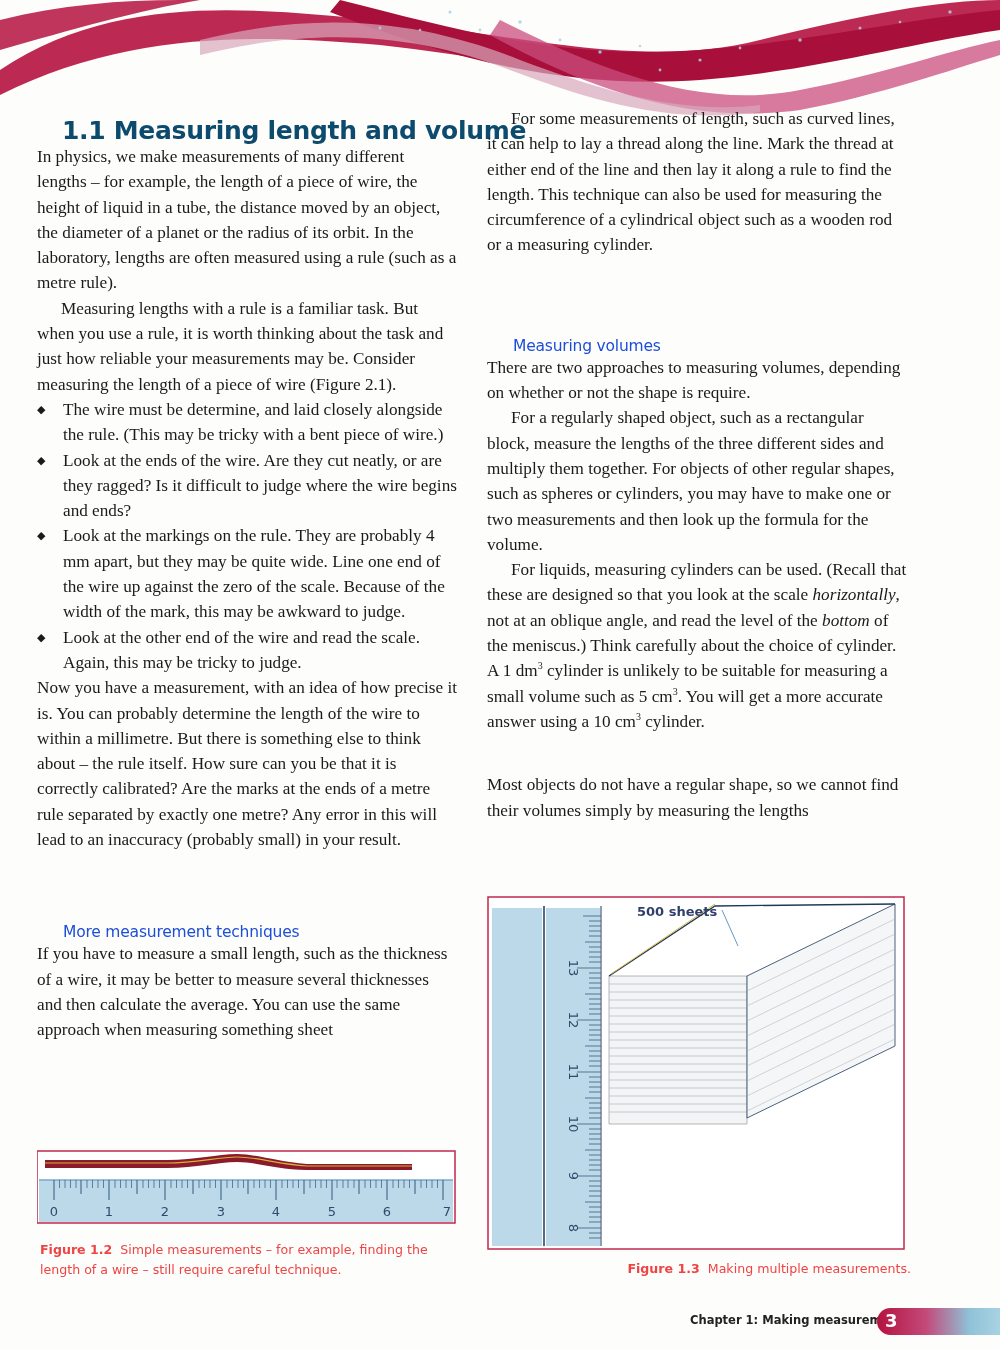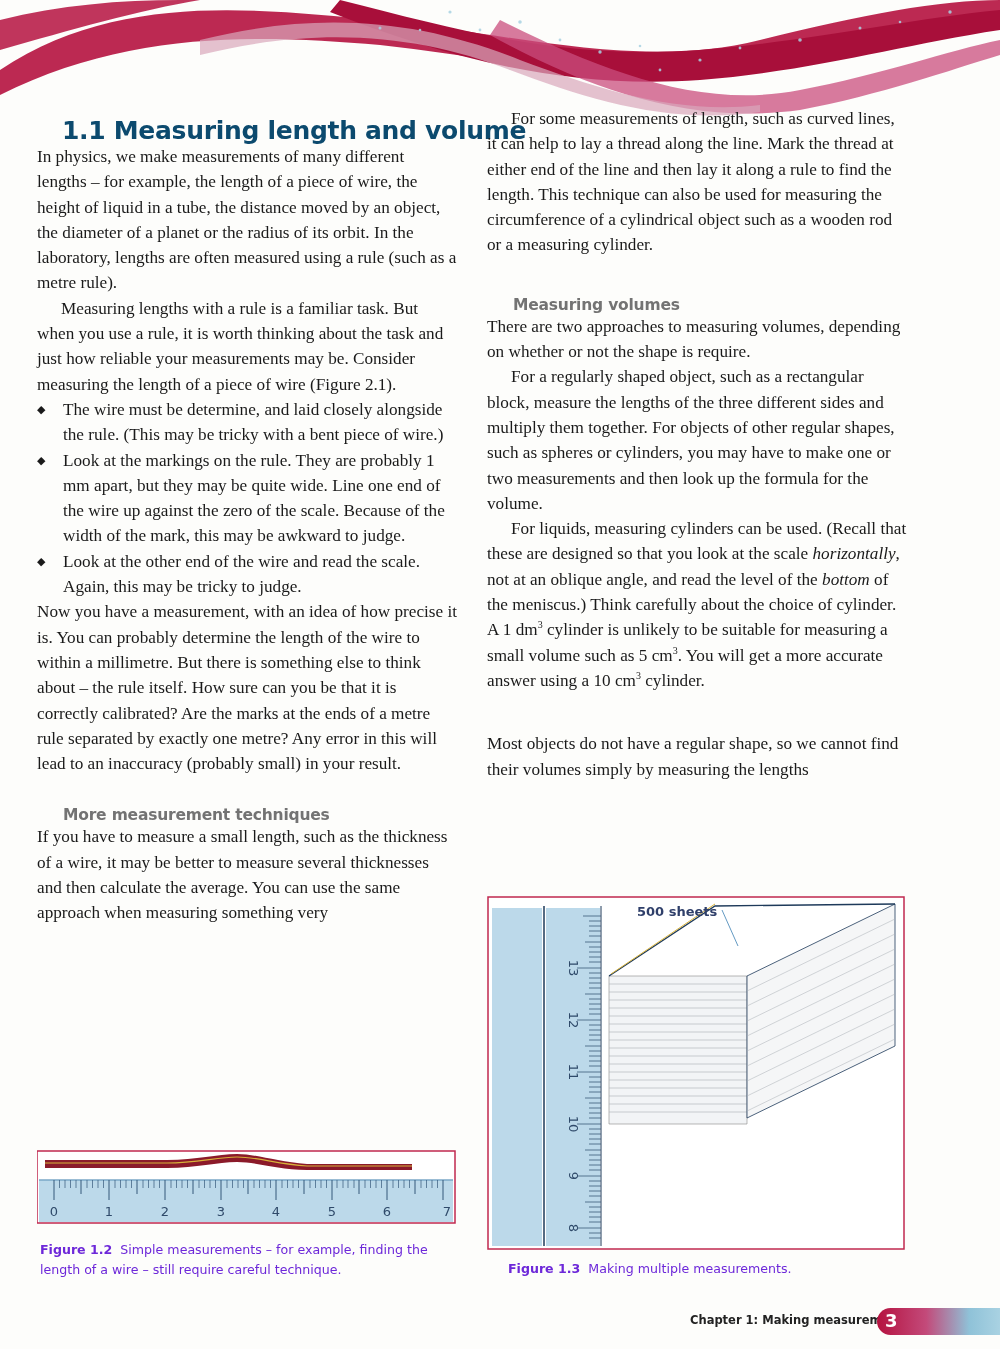--- a/index.html
+++ b/index.html
@@ -6,34 +6,34 @@
   body { width:1000px; height:1349px; background:#fdfdfb; position:relative; overflow:hidden;
          font-family:"Liberation Serif","DejaVu Serif",serif; color:#1a1a1a; }
   .header-deco { position:absolute; left:0; top:0; width:1000px; height:130px; }
   .col { position:absolute; font-size:17.2px; line-height:25.3px; }
   .col-left { left:37px; top:144px; width:420px; }
   .col-right { left:487px; top:106px; width:420px; }
   .title { position:absolute; left:62px; top:116px; font-family:"DejaVu Sans","Liberation Sans",sans-serif;
            font-weight:bold; font-size:25px; color:#0c4a6e; letter-spacing:-0.3px; white-space:nowrap; }
   p { margin:0; }
   .indent { text-indent:24px; }
-  .h2 { font-family:"DejaVu Sans","Liberation Sans",sans-serif; font-weight:bold; color:#737373;
-        font-size:15.5px; line-height:18px; margin-left:26px; letter-spacing:-0.2px; }
+  .h2 { font-family:"DejaVu Sans","Liberation Sans",sans-serif; font-weight:normal; color:#1d4ed8;
+        font-size:15.5px; line-height:18px; margin-left:26px; letter-spacing:-0.2px;margin-top:41px; }
   ul.bullets { list-style:none; margin:0; padding:0; }
   ul.bullets li { position:relative; padding-left:26px; }
   ul.bullets li::before { content:"\25C6"; position:absolute; left:0; top:0; font-size:11px; }
   sup { font-size:10px; line-height:0; }
   .gap { height:30px; }
   .fig { position:absolute; }
   .fig12 { left:37px; top:1150px; width:420px; height:75px; }
   .fig13 { left:487px; top:896px; width:418px; height:354px; }
-  .caption { font-family:"DejaVu Sans","Liberation Sans",sans-serif; font-size:12.6px; line-height:20px; color:#6d28d9; }
+  .caption { font-family:"DejaVu Sans","Liberation Sans",sans-serif; font-size:12.6px; line-height:20px; color:#ef4444; }
   .caption b { font-weight:bold; margin-right:8px; }
   .cap12 { position:absolute; left:40px; top:1240px; width:420px; }
-  .cap13 { position:absolute; left:508px; top:1259px; width:420px; }
+  .cap13 { position:absolute; left:491px; top:1259px; width:420px;text-align:right; }
   .footer-text { position:absolute; left:690px; top:1313px; font-family:"DejaVu Sans","Liberation Sans",sans-serif;
                  font-weight:bold; font-size:11.5px; color:#222; }
   .page-tab { position:absolute; left:877px; top:1308px; width:123px; height:27px; border-radius:14px 0 0 14px;
               background:linear-gradient(90deg,#b5123f 0%,#c34a7a 40%,#8fc2d8 75%,#a9d2e2 100%); }
   .page-num { position:absolute; left:8px; top:2px; font-family:"DejaVu Sans","Liberation Sans",sans-serif;
               font-weight:bold; font-size:18px; color:#fff; }
 </style>
 </head>
 <body>
 
@@ -62,27 +62,28 @@
   </g>
 </svg>
 
 <div class="title">1.1  Measuring length and volume</div>
 
 <div class="col col-left">
   <p>In physics, we make measurements of many different lengths – for example, the length of a piece of wire, the height of liquid in a tube, the distance moved by an object, the diameter of a planet or the radius of its orbit. In the laboratory, lengths are often measured using a rule (such as a metre rule).</p>
   <p class="indent">Measuring lengths with a rule is a familiar task. But when you use a rule, it is worth thinking about the task and just how reliable your measurements may be. Consider measuring the length of a piece of wire (Figure 2.1).</p>
   <ul class="bullets">
     <li>The wire must be determine, and laid closely alongside the rule. (This may be tricky with a bent piece of wire.)</li>
-    <li>Look at the markings on the rule. They are probably 1 mm apart, but they may be quite wide. Line one end of the wire up against the zero of the scale. Because of the width of the mark, this may be awkward to judge.</li>
+    <li>Look at the ends of the wire. Are they cut neatly, or are they ragged? Is it difficult to judge where the wire begins and ends?</li>
+    <li>Look at the markings on the rule. They are probably 4 mm apart, but they may be quite wide. Line one end of the wire up against the zero of the scale. Because of the width of the mark, this may be awkward to judge.</li>
     <li>Look at the other end of the wire and read the scale. Again, this may be tricky to judge.</li>
   </ul>
   <p>Now you have a measurement, with an idea of how precise it is. You can probably determine the length of the wire to within a millimetre. But there is something else to think about – the rule itself. How sure can you be that it is correctly calibrated? Are the marks at the ends of a metre rule separated by exactly one metre? Any error in this will lead to an inaccuracy (probably small) in your result.</p>
   <div class="gap"></div>
   <div class="h2">More measurement techniques</div>
-  <p>If you have to measure a small length, such as the thickness of a wire, it may be better to measure several thicknesses and then calculate the average. You can use the same approach when measuring something very</p>
+  <p>If you have to measure a small length, such as the thickness of a wire, it may be better to measure several thicknesses and then calculate the average. You can use the same approach when measuring something sheet</p>
 </div>
 
 <svg class="fig fig12" viewBox="0 0 420 75">
   <rect x="0" y="1" width="418" height="72" fill="#fff" stroke="#c0284f" stroke-width="1.5"></rect>
   <path d="M8,10 L130,10 C160,10 180,4 200,4 C220,4 240,12 270,14 L375,14 L375,20 L270,20 C240,20 220,12 200,12 C180,12 160,18 130,18 L8,18 Z" fill="#8b1a2a"></path>
   <path d="M8,13 L130,13 C160,13 180,7 200,7 C220,7 240,14 270,16 L375,16" stroke="#d8b23a" stroke-width="1.2" fill="none"></path>
   <path d="M2,30 L416,30 L416,72 L2,72 Z" fill="#bcd9ea"></path>
   <line x1="2" y1="30" x2="416" y2="30" stroke="#7aa7c7" stroke-width="1.5"></line>
   <g stroke="#35587a" stroke-width="1">
     <line x1="17" y1="30" x2="17" y2="50"></line>

